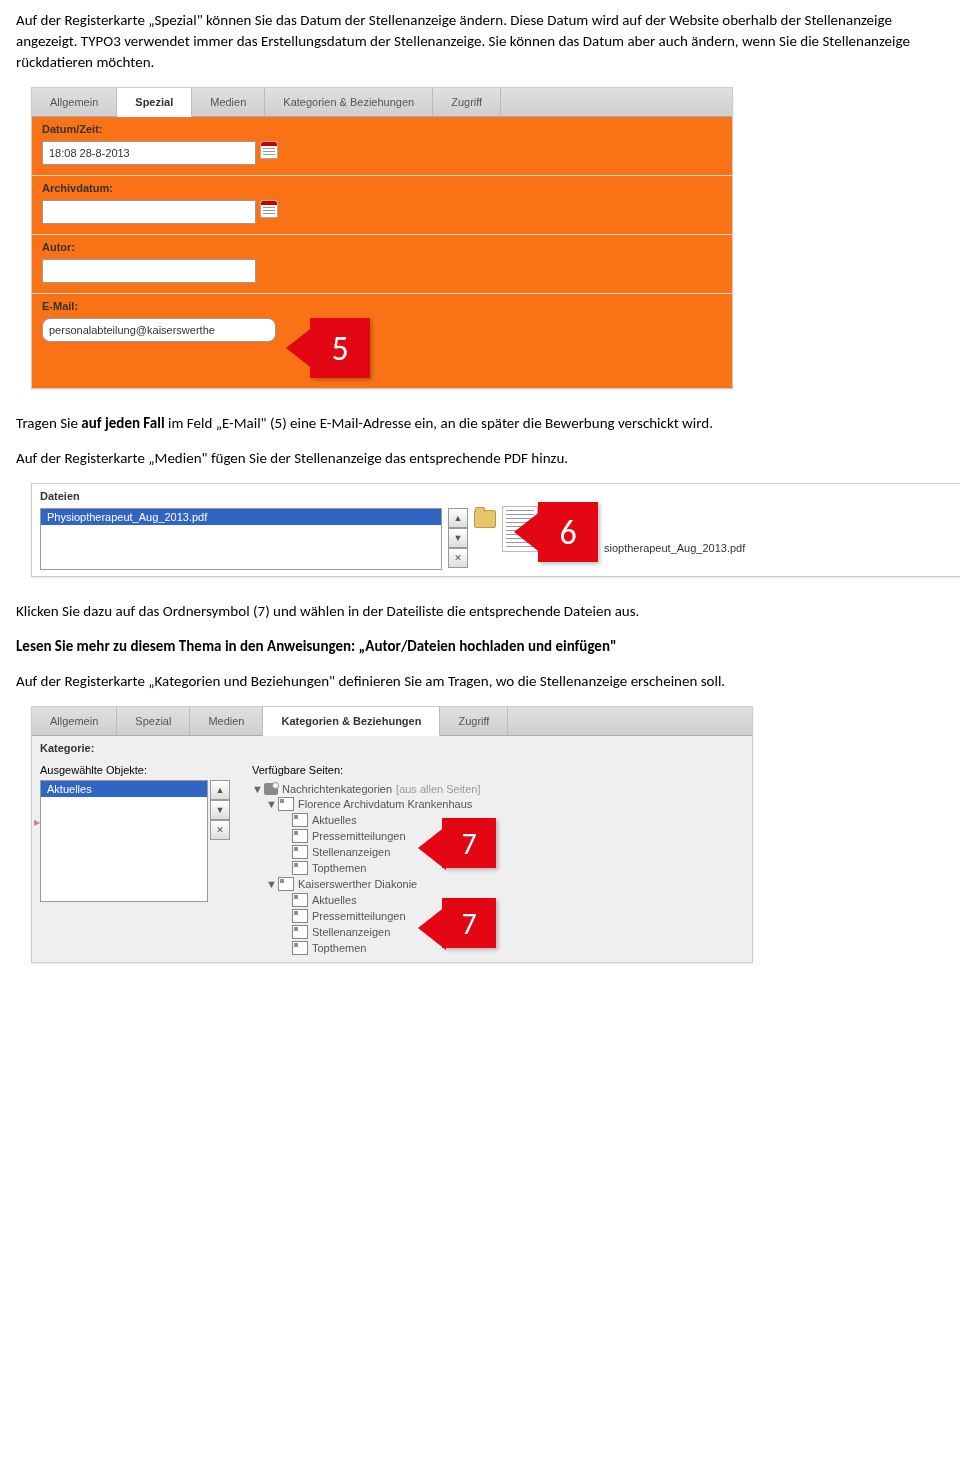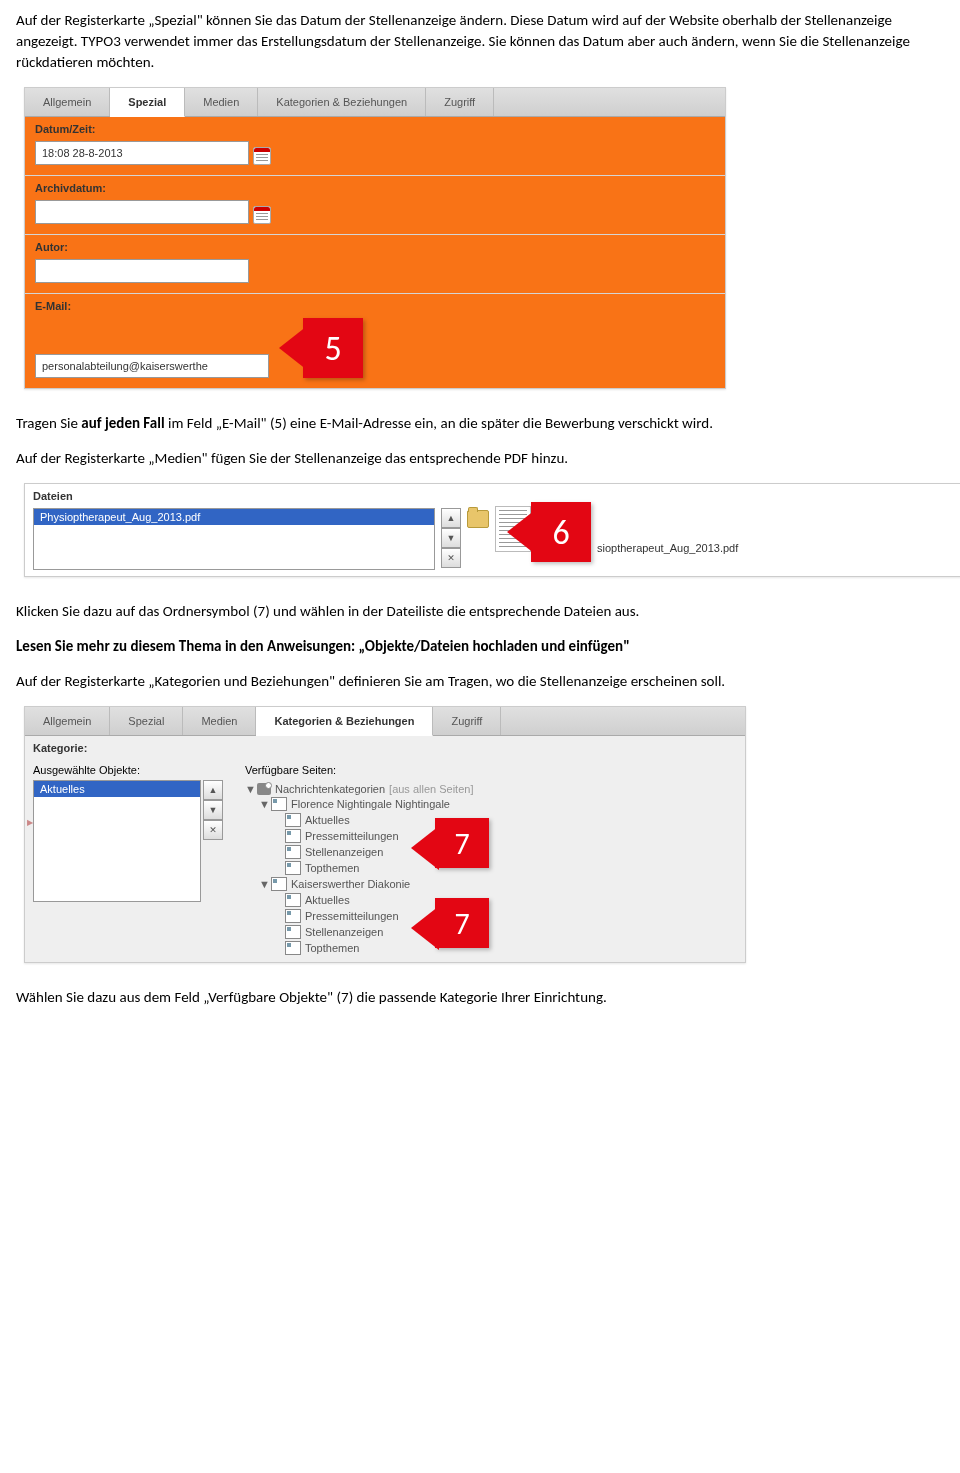--- a/index.html
+++ b/index.html
@@ -1,27 +1,27 @@
 <!DOCTYPE html>
 <html><head>
 <meta charset="utf-8">
 <style>
 body{margin:0;background:#fff;font-family:Calibri,Arial,sans-serif;font-size:15px;color:#000;width:960px}
 .page{padding:10px 16px 20px}
 .p{margin:0 0 14px;line-height:1.4}
 .bold{font-weight:bold}
-.shot{background:#fff;border:1px solid #ccc;margin:8px 8px 24px;box-shadow:0 1px 2px rgba(0,0,0,.1);overflow:hidden}
+.shot{background:#fff;border:1px solid #ccc;margin:8px 15px 24px;box-shadow:0 1px 2px rgba(0,0,0,.1);overflow:hidden}
 .shot1{width:700px}
 .tabs{background:linear-gradient(#e0e0e0,#cfcfcf);border-bottom:1px solid #aaa;display:flex;font-family:Verdana,Arial,sans-serif;font-size:11px;color:#555}
 .tab{padding:8px 18px;border-right:1px solid #bbb;cursor:pointer}
 .tab.active{background:#fff;color:#333;font-weight:bold;border-bottom:1px solid #fff;margin-bottom:-1px}
 .pane{background:#f97316;font-family:Verdana,Arial,sans-serif;font-size:11px}
 .fld{border-bottom:1px solid #d5d5d5;padding:6px 10px 10px}
 .fld-lbl{font-weight:bold;color:#333;margin-bottom:6px}
-.inrow{display:flex;align-items:flex-end;gap:4px}
+.inrow{display:flex;align-items:flex-start;gap:4px}
 .ti{width:200px;height:22px;background:#fff;border:1px solid #999;font-size:11px;padding:0 6px;color:#333;font-family:Verdana,Arial,sans-serif}
 .cal-icon{width:16px;height:16px;border:1px solid #aaa;background:#fff;position:relative;border-radius:2px}
 .cal-icon:before{content:"";position:absolute;top:0;left:0;right:0;height:4px;background:#c00;border-radius:2px 2px 0 0}
 .cal-icon:after{content:"";position:absolute;left:2px;right:2px;top:6px;bottom:2px;background:repeating-linear-gradient(#999 0 1px,transparent 1px 3px)}
 .callout{position:relative;display:inline-block;vertical-align:middle}
 .callout .box{background:#e30613;color:#fff;font-size:34px;font-family:Calibri,Arial,sans-serif;width:60px;height:60px;display:flex;align-items:center;justify-content:center;box-shadow:2px 2px 4px rgba(0,0,0,.25)}
 .callout .arr{position:absolute;width:0;height:0;border-top:22px solid transparent;border-bottom:22px solid transparent;border-right:28px solid #e30613;left:-24px;top:8px}
 .shot2{width:930px;padding:6px 8px}
 .dhead{font-family:Verdana,Arial,sans-serif;font-size:11px;font-weight:bold;color:#333;margin-bottom:6px}
 .dwrap{display:flex;align-items:flex-start;gap:6px}
@@ -88,21 +88,21 @@
     </div>
     <div class="fld">
       <div class="fld-lbl">Autor:</div>
       <div class="inrow">
         <input class="ti" value="" style="">
       </div>
     </div>
     <div class="fld" style="border-bottom:none;position:relative">
       <div class="fld-lbl">E-Mail:</div>
       <div class="inrow">
-        <input class="ti" style="width: 220px;" value="personalabteilung@kaiserswerthe">
+        <input class="ti" style="width: 220px; border-radius: 8px;" value="personalabteilung@kaiserswerthe">
         <div class="callout" style="margin-left:30px">
           <div class="arr"></div>
           <div class="box">5</div>
         </div>
       </div>
     </div>
   </div>
 </div>
 
 <p class="p">
@@ -127,21 +127,21 @@
     <div class="callout" style="margin-left:-6px;margin-top:-6px">
       <div class="arr"></div>
       <div class="box">6</div>
     </div>
     <div class="flbl">sioptherapeut_Aug_2013.pdf</div>
   </div>
 </div>
 
 <p class="p">Klicken Sie dazu auf das Ordnersymbol (7) und wählen in der Dateiliste die entsprechende Dateien aus.</p>
 
-<p class="p bold">Lesen Sie mehr zu diesem Thema in den Anweisungen: „Objekte/Dateien hochladen und einfügen"</p>
+<p class="p bold">Lesen Sie mehr zu diesem Thema in den Anweisungen: „Autor/Dateien hochladen und einfügen"</p>
 
 <p class="p">Auf der Registerkarte „Kategorien und Beziehungen" definieren Sie am Tragen, wo die Stellenanzeige erscheinen soll.</p>
 
 <div class="shot shot3 c3pos">
   <div class="tabs">
     <div class="tab">Allgemein</div>
     <div class="tab">Spezial</div>
     <div class="tab">Medien</div>
     <div class="tab active">Kategorien &amp; Beziehungen</div>
     <div class="tab">Zugriff</div>
@@ -168,21 +168,21 @@
         <div class="tree" style="margin-top:6px">
           <div class="tnode">
                 <span class="tog">▼</span>
                 <span class="ic ic-cat"></span>
                 <span>Nachrichtenkategorien</span> 
                 <span class="gray">[aus allen Seiten]</span>
               </div>
           <div class="tnode ind1">
                 <span class="tog">▼</span>
                 <span class="ic ic-page"></span>
-                <span>Florence Nightingale Nightingale</span>
+                <span>Florence Archivdatum Krankenhaus</span>
               </div>
           <div class="tnode ind2">
                 <span class="tog"></span>
                 <span class="ic ic-page"></span>
                 <span>Aktuelles</span>
               </div>
           <div class="tnode ind2">
                 <span class="tog"></span>
                 <span class="ic ic-page"></span>
                 <span>Pressemitteilungen</span>
@@ -229,15 +229,14 @@
         </div>
         <div class="callout" style="position:absolute;left:190px;top:134px">
           <div class="arr"></div>
               <div class="box" style="width:54px;height:50px;font-size:30px">7</div>
         </div>
       </div>
     </div>
   </div>
 </div>
 
-<p class="p last">Wählen Sie dazu aus dem Feld „Verfügbare Objekte" (7) die passende Kategorie Ihrer Einrichtung.</p>
 
 </div>
 
 </body></html>

